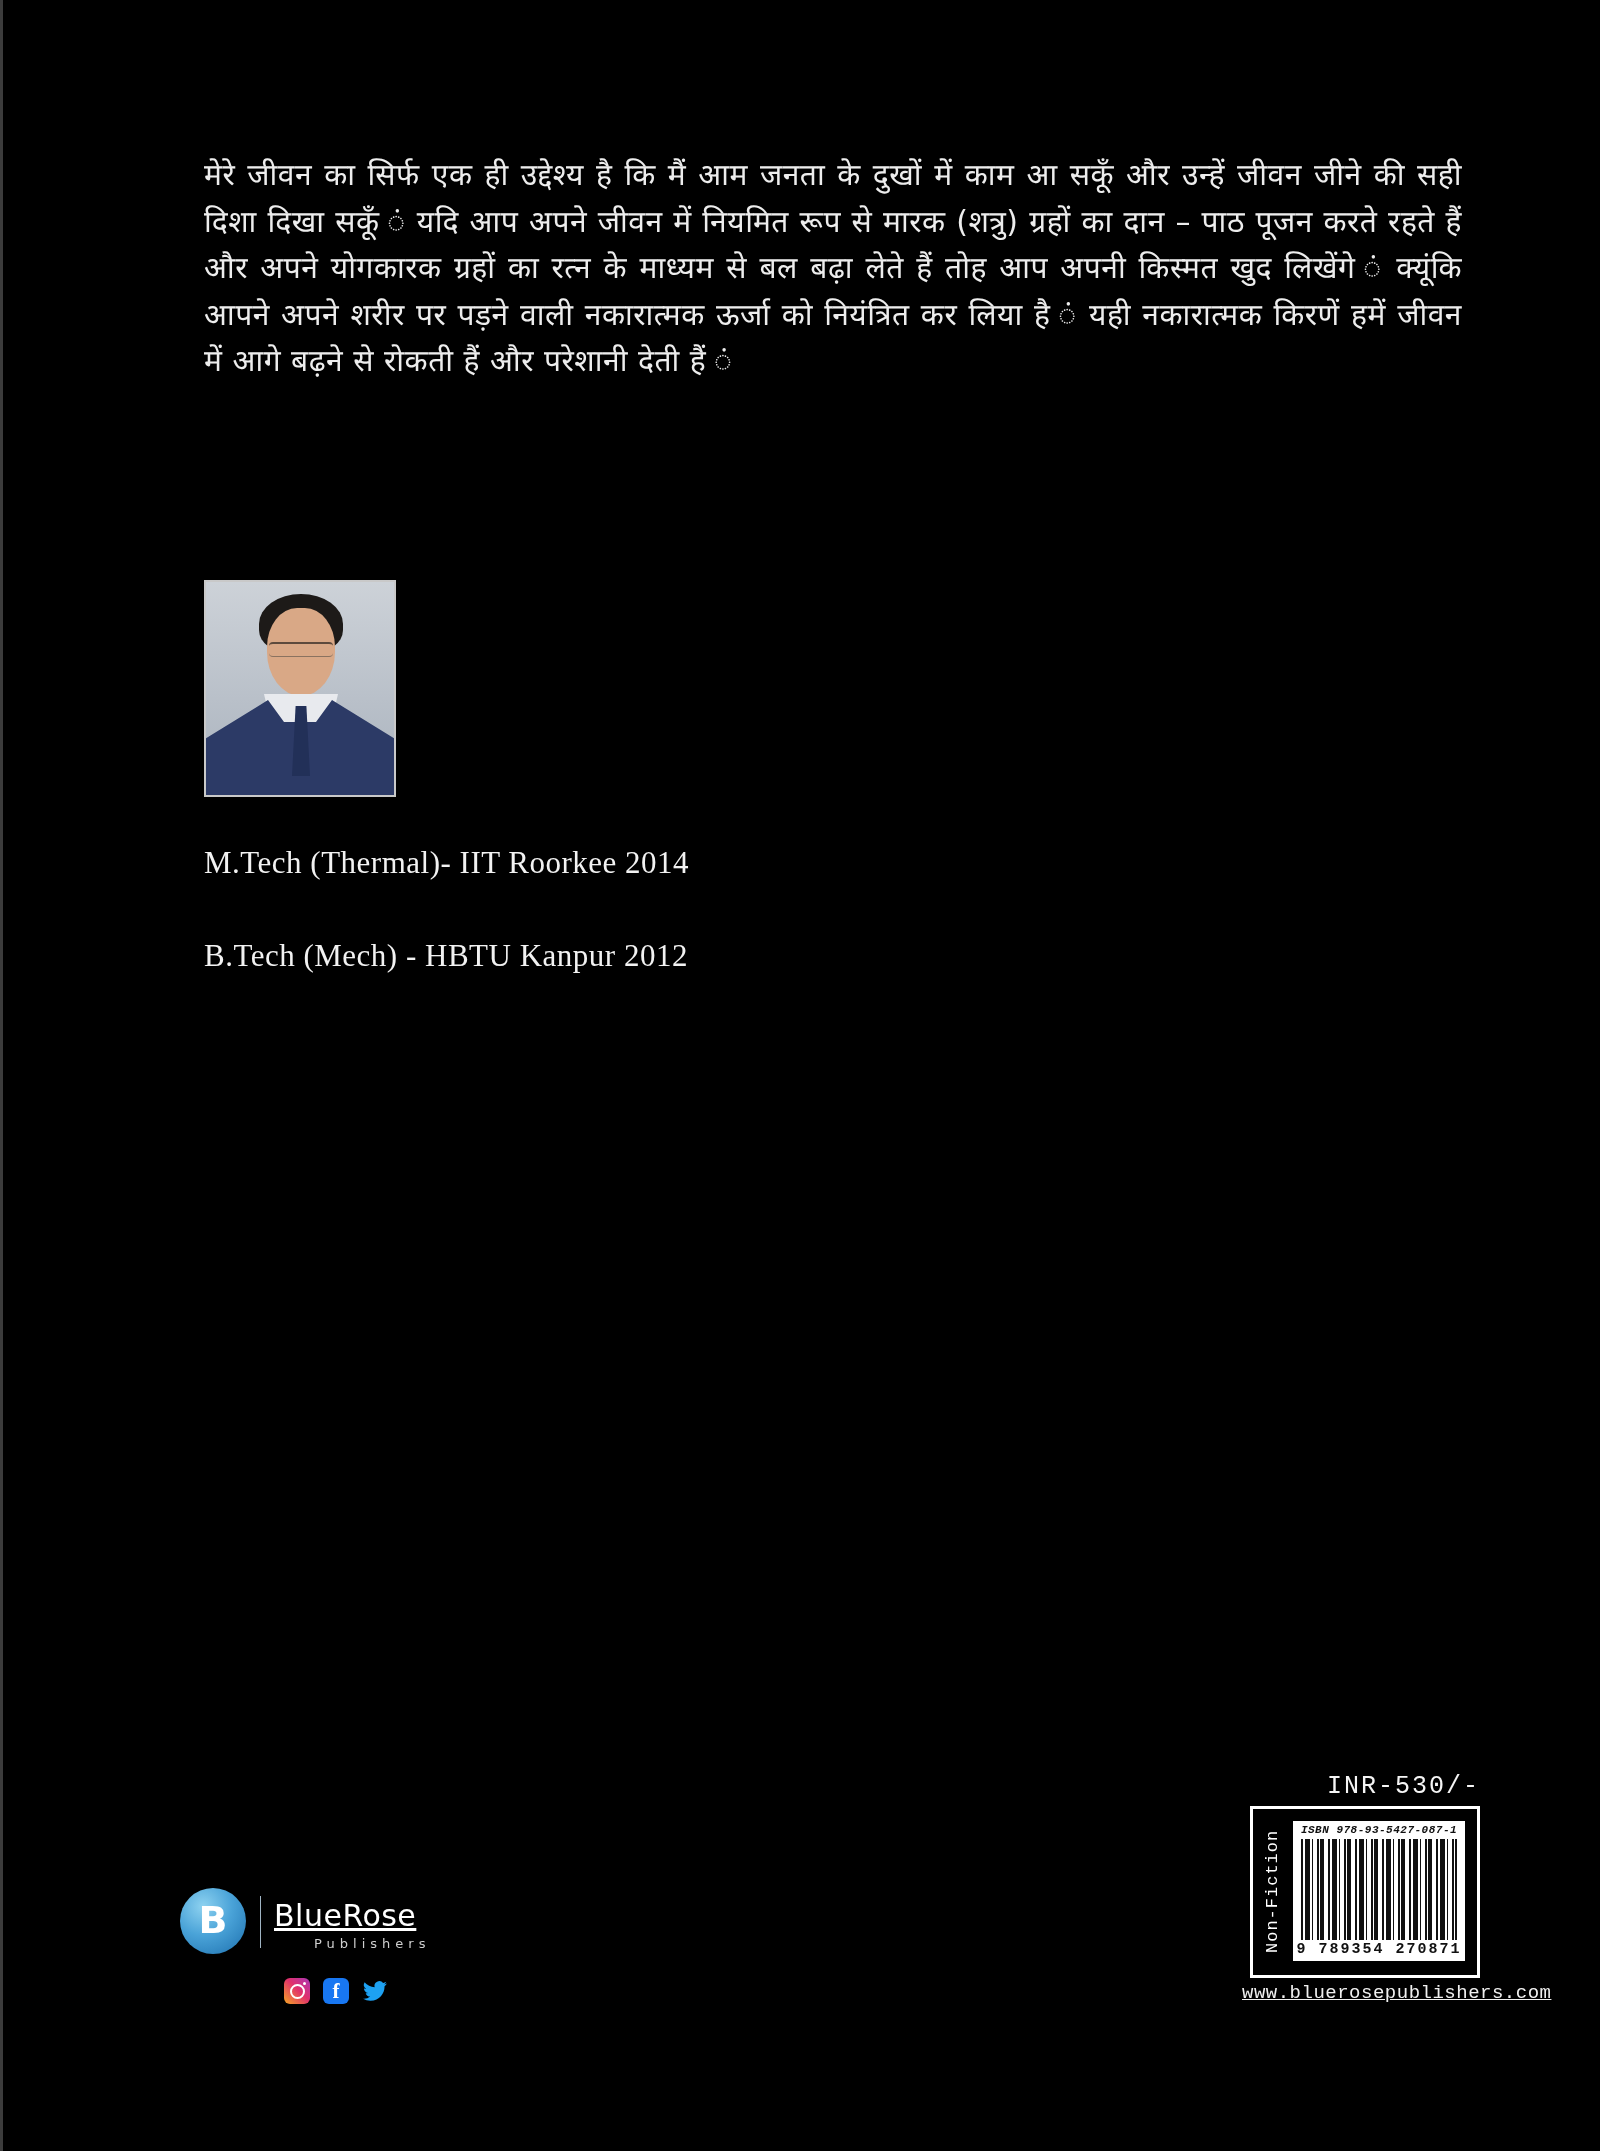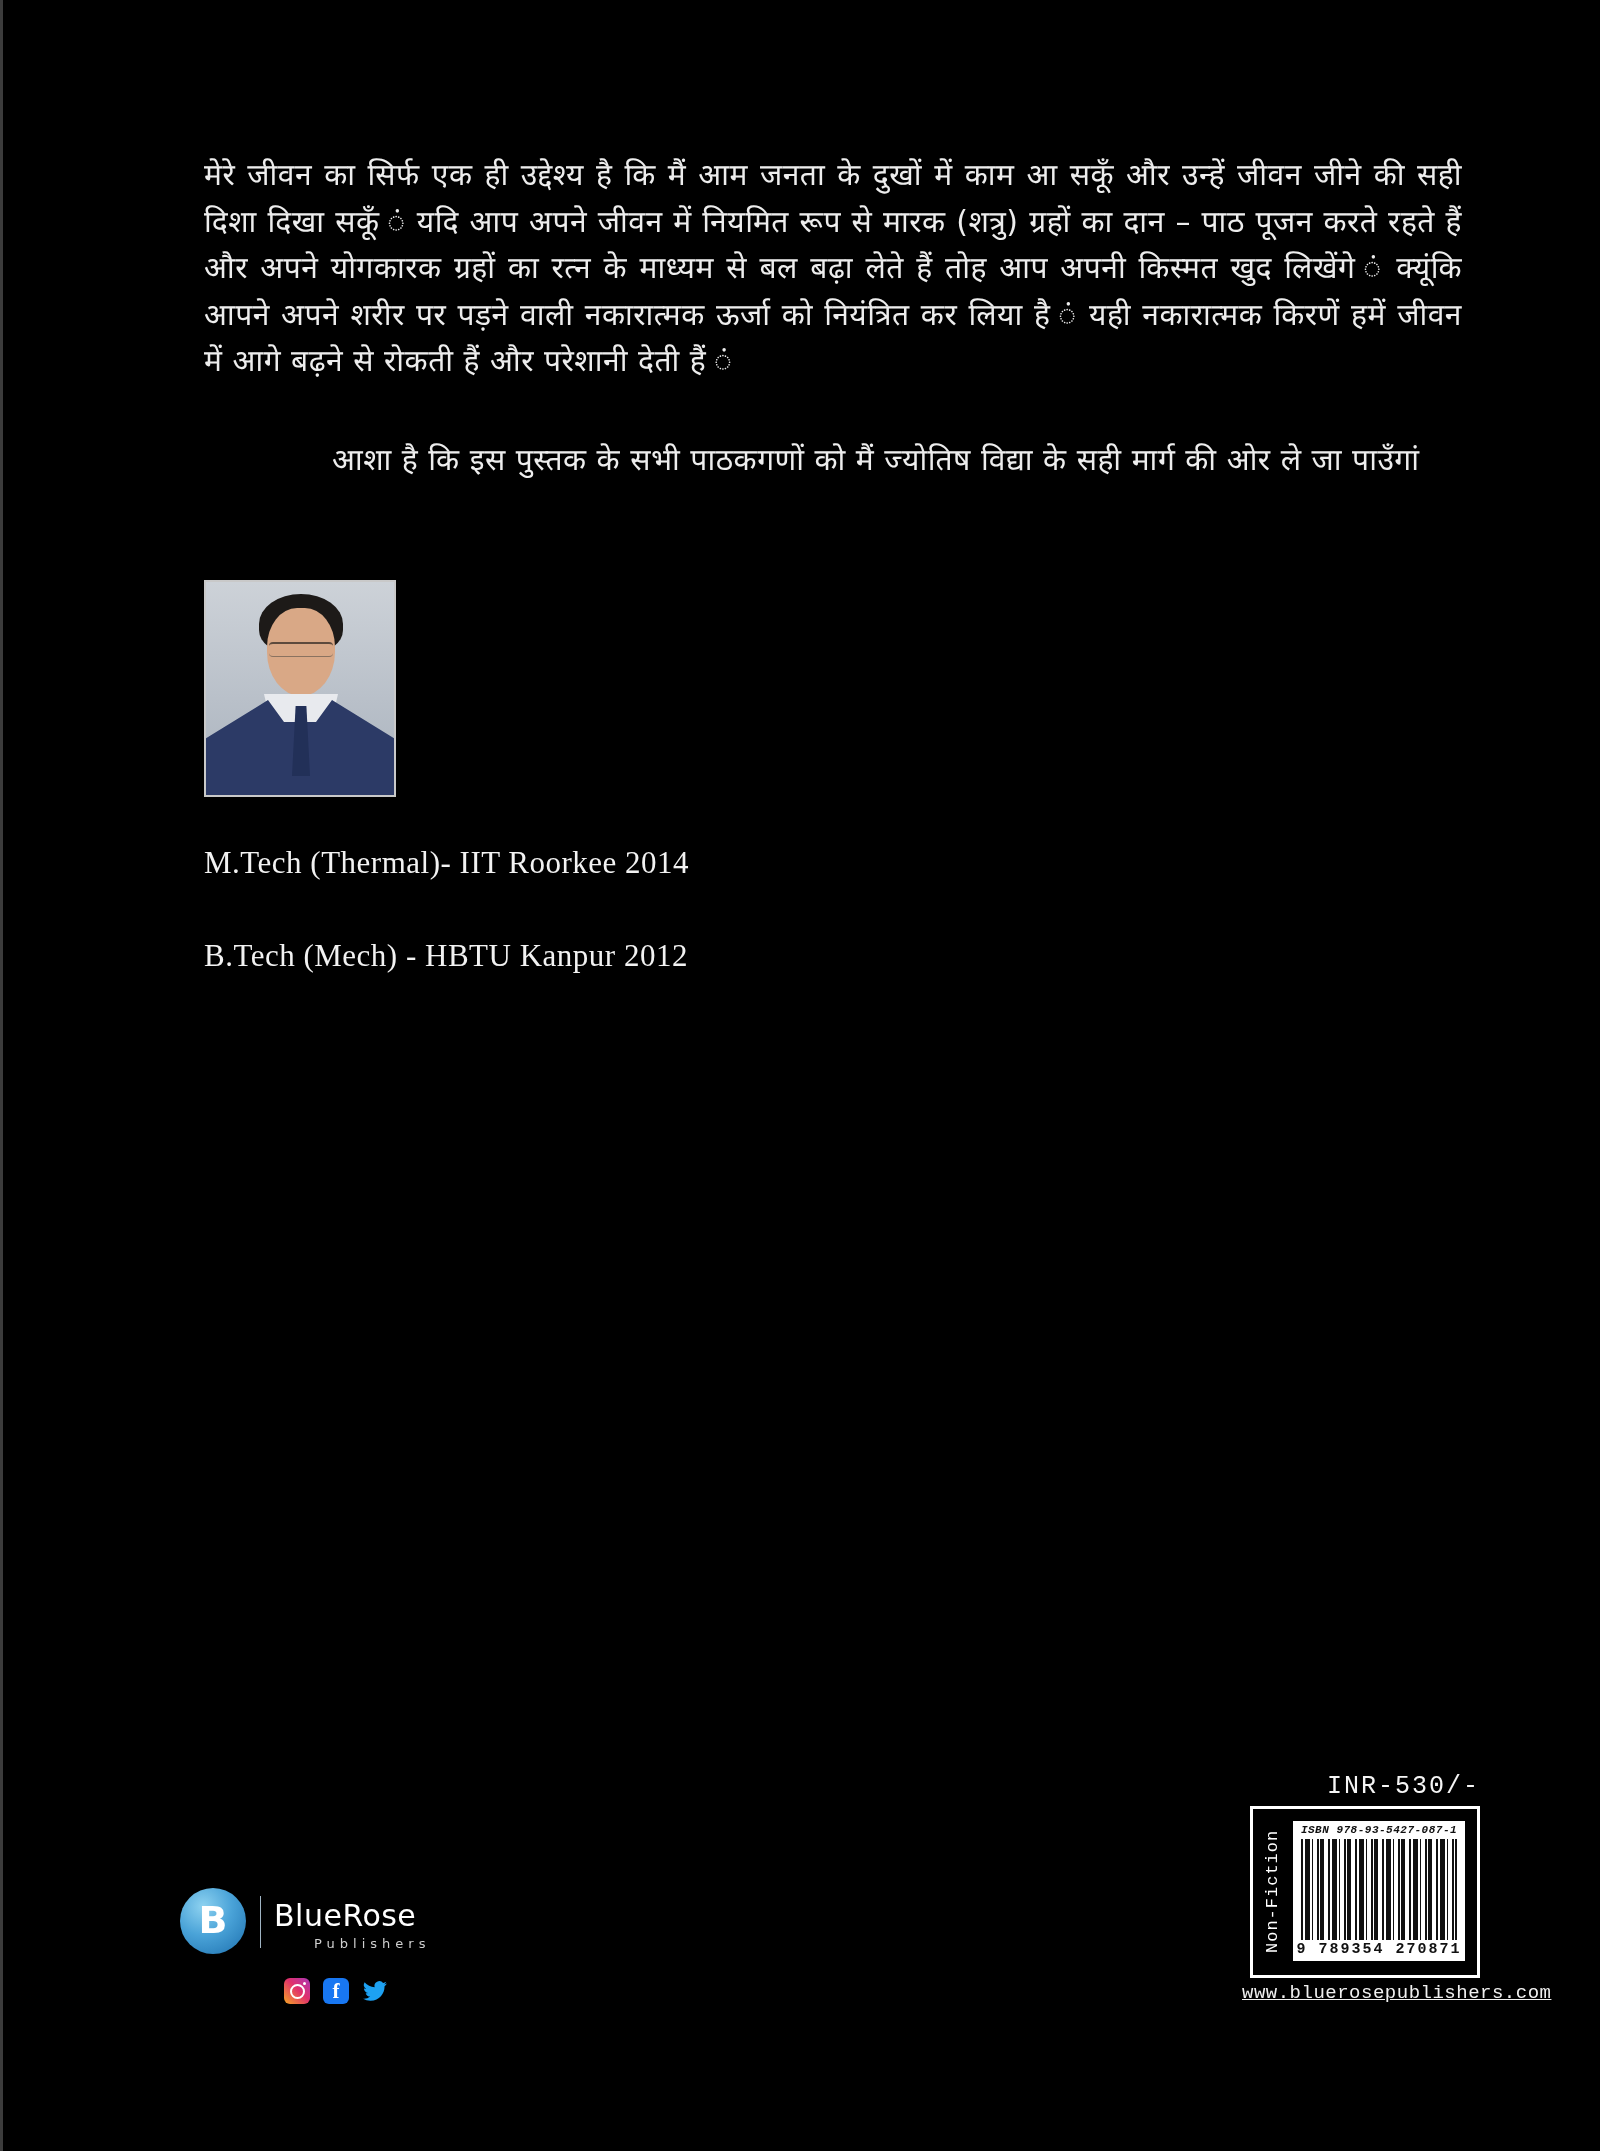--- a/index.html
+++ b/index.html
@@ -48,21 +48,21 @@
   .l-btech{left:204px;top:938px;}
   
   .brand{position:absolute;left:180px;top:1886px;width:320px;height:130px;}
   .brand-circle{
     position:absolute;left:0;top:2px;width:66px;height:66px;border-radius:50%;
     background:radial-gradient(circle at 35% 28%,#8ed2f0 0%,#4aa3d8 45%,#1c6fae 100%);
     display:flex;align-items:center;justify-content:center;
   }
   .brand-b{color:#fff;font-size:38px;font-weight:bold;font-family:"DejaVu Sans",sans-serif;line-height:1;transform:translateY(-1px);}
   .brand-sep{position:absolute;left:80px;top:10px;width:1px;height:52px;background:#9fb4c4;}
-  .brand-name{position:absolute;left:94px;top:12px;color:#fff;font-size:30px;letter-spacing:.5px;}
+  .brand-name{position:absolute;left:94px;top:12px;color:#fff;font-size:30px;letter-spacing:.5px;text-decoration:underline;}
   .brand-tagline{position:absolute;left:96px;top:50px;color:#cfcfcf;font-size:13px;letter-spacing:5px;margin-left:38px;}
   .social-row{position:absolute;left:104px;top:92px;display:flex;gap:13px;}
   .soc{width:26px;height:26px;border-radius:6px;position:relative;display:flex;align-items:center;justify-content:center;}
   .soc-ig{background:linear-gradient(45deg,#f5a623 0%,#e1306c 55%,#a937b8 100%);}
   .soc-ig .lens{width:11px;height:11px;border:2px solid #fff;border-radius:50%;display:block;}
   .soc-ig .flash{position:absolute;right:4px;top:4px;width:3px;height:3px;background:#fff;border-radius:50%;}
   .soc-fb{background:#1877f2;color:#fff;font-family:"Liberation Serif",serif;font-weight:bold;font-size:21px;line-height:1;}
   .soc-tw{background:transparent;}
   .soc-tw svg{width:26px;height:26px;display:block;}
   
@@ -99,21 +99,20 @@
     text-align:right;color:#f0f0f0;font-size:19px;letter-spacing:.5px;text-decoration:underline;
   }
 </style>
 </head>
 <body>
 
 <div class="page">
   <div class="scan-edge"></div>
 
   <div class="quote-para1">मेरे जीवन का सिर्फ एक ही उद्देश्य है कि मैं आम जनता के दुखों में काम आ सकूँ और उन्हें जीवन जीने की सही दिशा दिखा सकूँ ं यदि आप अपने जीवन में नियमित रूप से मारक (शत्रु) ग्रहों का दान – पाठ पूजन करते रहते हैं और अपने योगकारक ग्रहों का रत्न के माध्यम से बल बढ़ा लेते हैं तोह आप अपनी किस्मत खुद लिखेंगे ं क्यूंकि आपने अपने शरीर पर पड़ने वाली नकारात्मक ऊर्जा को नियंत्रित कर लिया है ं यही नकारात्मक किरणें हमें जीवन में आगे बढ़ने से रोकती हैं और परेशानी देती हैं ं</div>
-  <div class="quote-para2">आशा है कि इस पुस्तक के सभी पाठकगणों को मैं ज्योतिष विद्या के सही मार्ग की ओर ले जा पाउँगां</div>
 
   <div class="author-photo">
     <div class="ph-hair"></div>
     <div class="ph-face"></div>
     <div class="ph-glasses"></div>
     <div class="ph-shirt"></div>
     <div class="ph-suit"></div>
     <div class="ph-tie"></div>
   </div>
 

